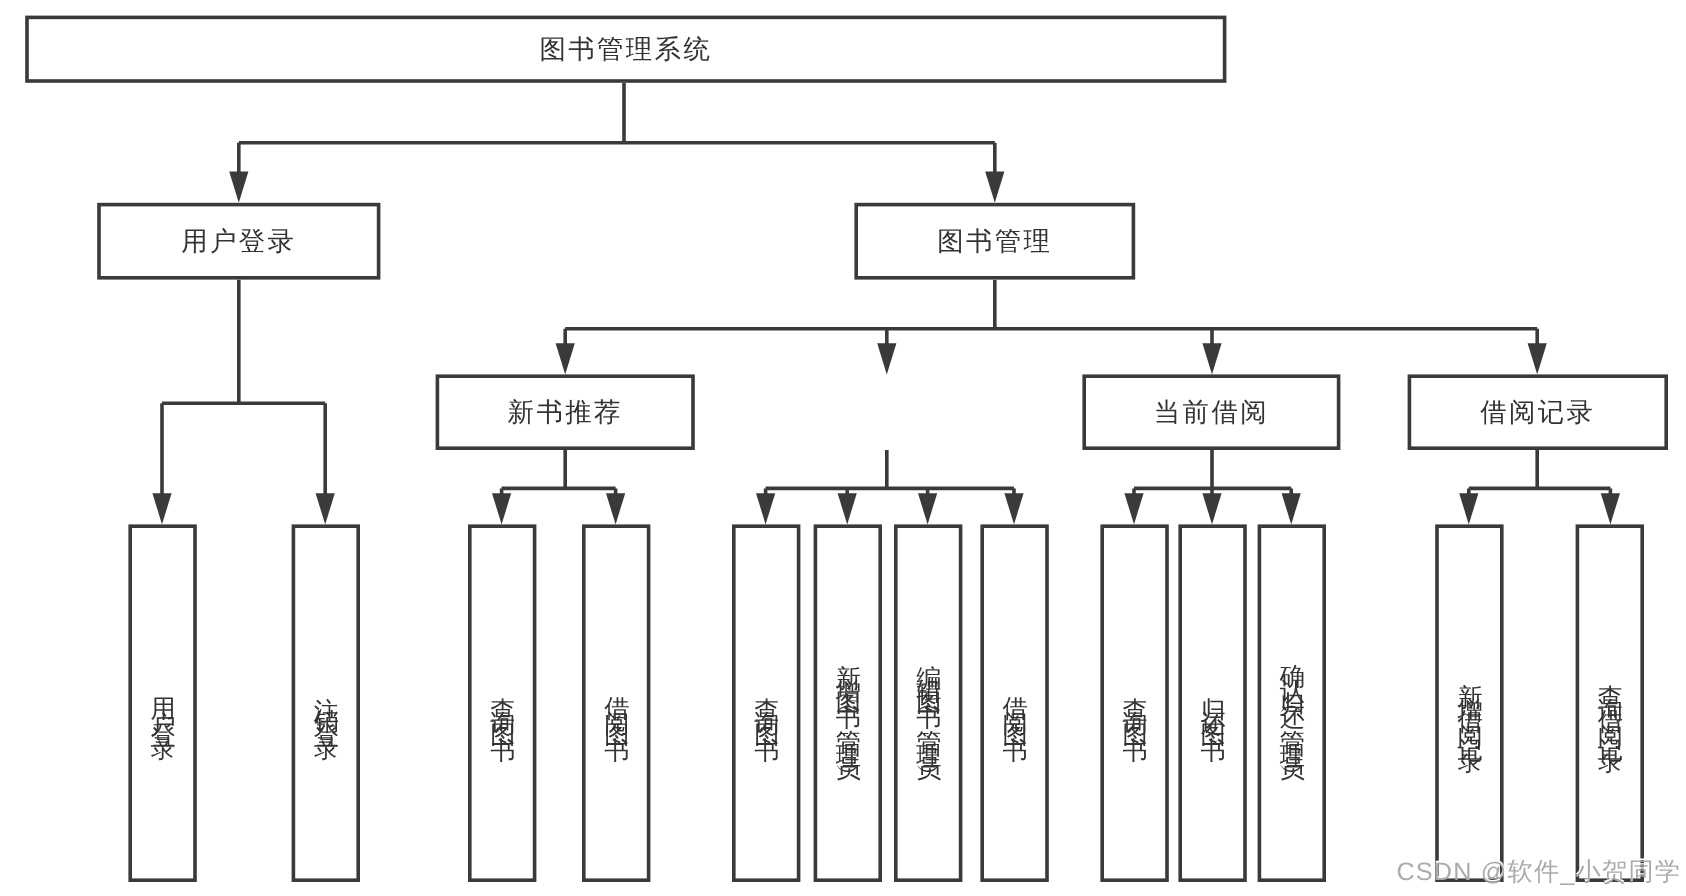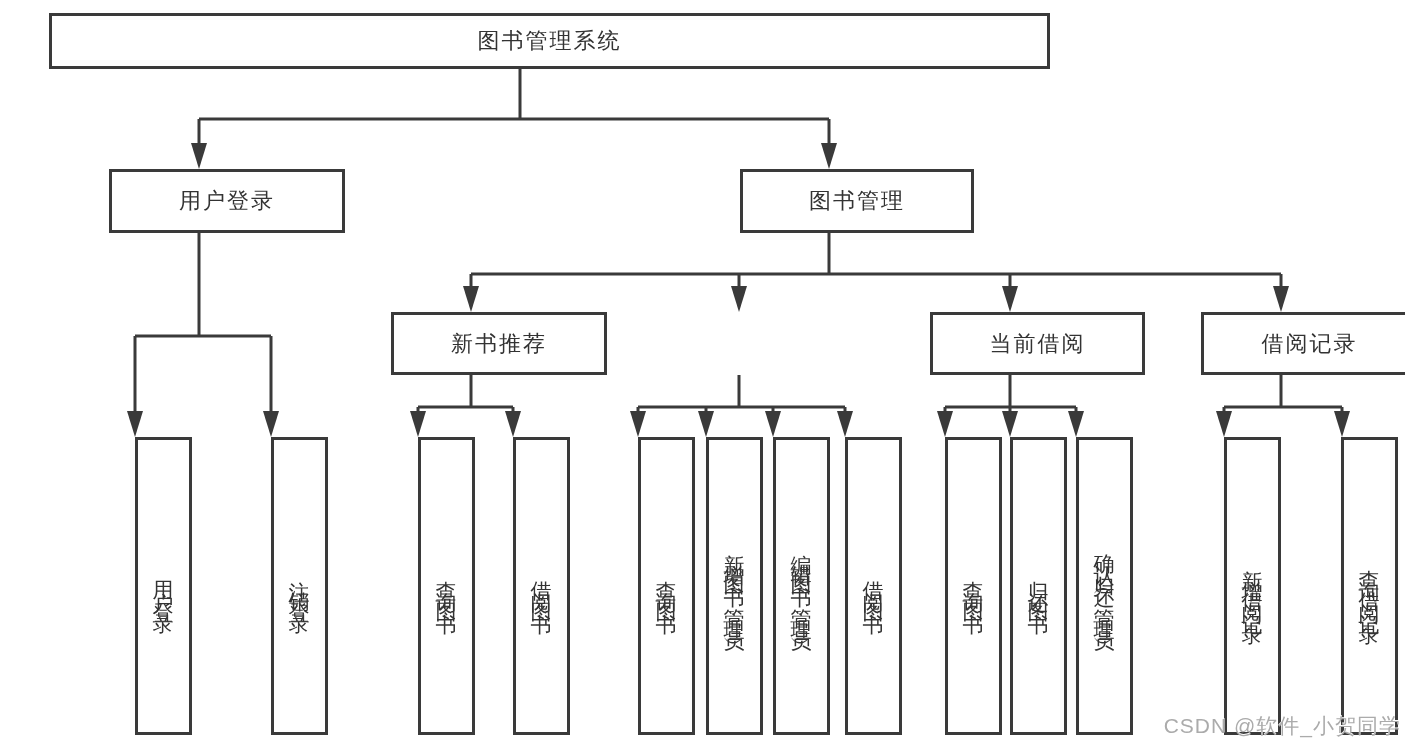--- a/index.html
+++ b/index.html
@@ -11,21 +11,20 @@
     overflow:hidden;
   }
   svg.wires { position:absolute; left:0; top:0; color:var(--line,#3a3a3a); }
   .node {
     position:absolute; box-sizing:border-box;
     border:3px solid var(--line,#3a3a3a);
     background:#ffffff;
     display:flex; align-items:center; justify-content:center;
     font-size:22px; letter-spacing:2px; line-height:1;
     white-space:nowrap;
-    margin-left:28px;
   }
   .leaf {
     writing-mode:vertical-rl;
     font-size:21px; letter-spacing:11px;
     white-space:normal;
   }
   .watermark {
     position:absolute; right:4px; top:712px;
     font-size:21px; letter-spacing:1px;
     color:var(--watermark,#ababab);

